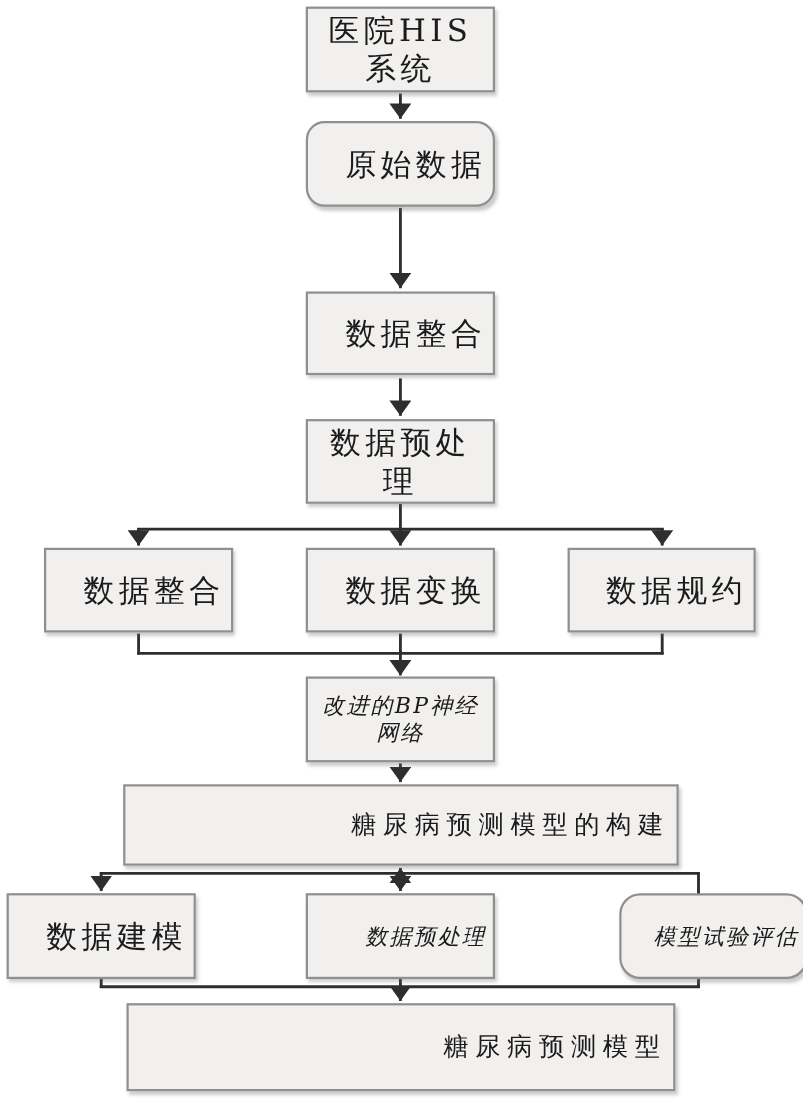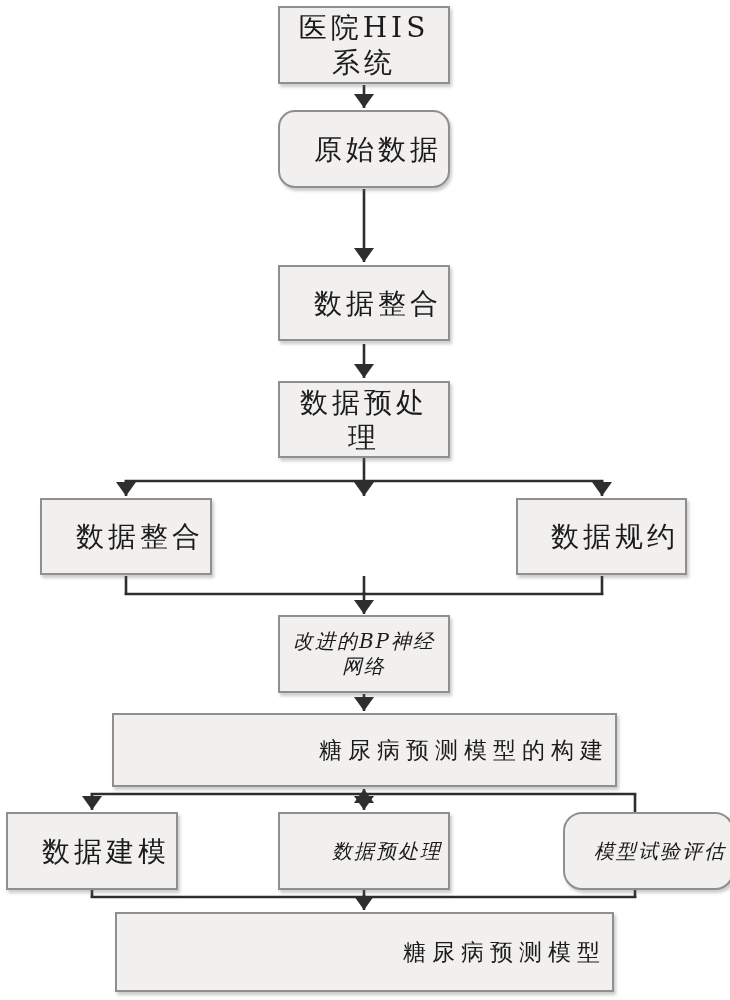--- a/index.html
+++ b/index.html
@@ -104,20 +104,23 @@
   </div>
 
   <div class="node" style="left:278px; top:381px; width:172px; height:77px;">
     <span class="lbl">数据预处理</span>
   </div>
 
   <div class="node" style="left:40px;  top:498px; width:172px; height:77px;">
     <span class="lbl">数据整合</span>
   </div>
 
+  <div class="node" style="left:278px; top:498px; width:172px; height:77px;">
+    <span class="lbl">数据变换</span>
+  </div>
 
   <div class="node" style="left:516px; top:498px; width:171px; height:77px;">
     <span class="lbl">数据规约</span>
   </div>
 
   <div class="node small" style="left:278px; top:615px; width:172px; height:78px;">
     <span class="lbl">改进的BP神经网络</span>
   </div>
 
   <div class="node wide" style="left:112px; top:713px; width:505px; height:74px;">

